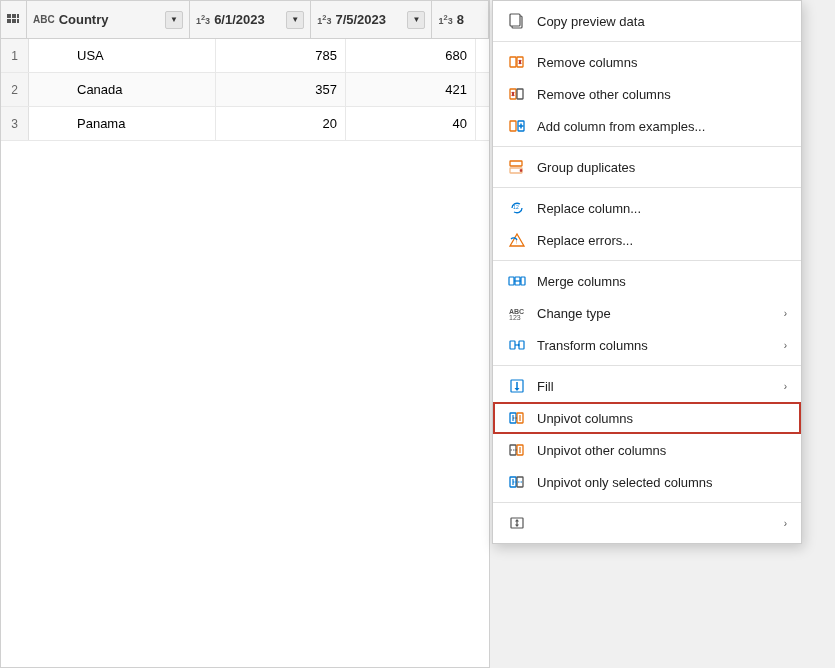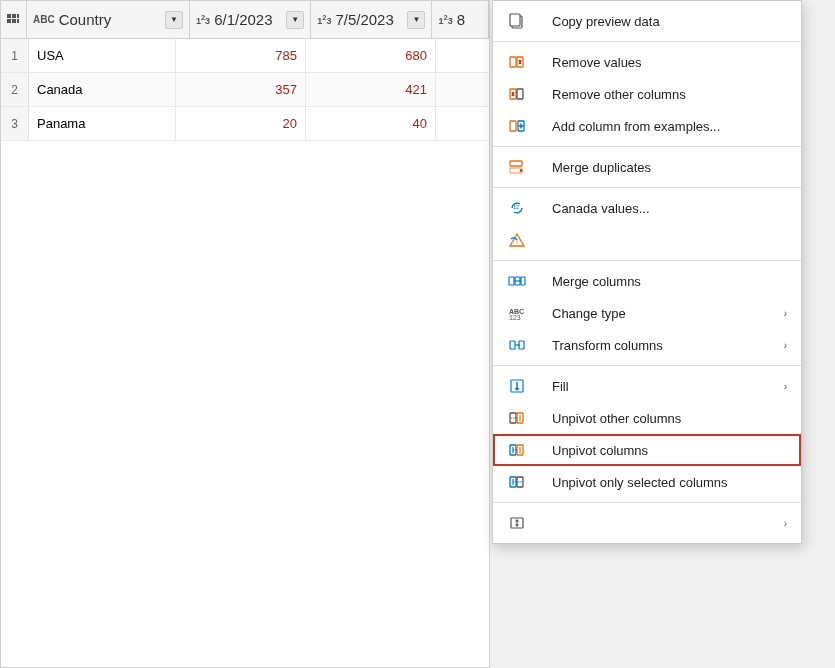--- a/index.html
+++ b/index.html
@@ -43,21 +43,21 @@
 
     .col-header.country-col { width: 175px; }
     .col-header.date-col { width: 130px; }
 
     .col-icon {
       font-size: 10px;
       color: #555;
       font-weight: bold;
     }
 
-    .col-label { flex: 1; font-weight: 400; font-size: 15px; }
+    .col-label { flex: 1; font-weight: 700; font-size: 13px; }
 
     .dropdown-arrow {
       width: 18px;
       height: 18px;
       background: #e8e8e8;
       border: 1px solid #ccc;
       display: flex;
       align-items: center;
       justify-content: center;
       font-size: 8px;
@@ -90,46 +90,46 @@
     }
 
     .cell {
       height: 100%;
       display: flex;
       align-items: center;
       border-right: 1px solid #e8e8e8;
       padding: 0 8px;
     }
 
-    .cell.country-cell { width: 147px; }
+    .cell.country-cell { width: 147px; margin-left: 40px; }
     .cell.num-cell {
       width: 130px;
       justify-content: flex-end;
-      color: #b91c1c;
+      color: #000000;
     }
 
     
     .context-menu {
       position: absolute;
       top: 0;
       left: 492px;
       width: 310px;
       background: #fff;
       border: 1px solid #ccc;
       box-shadow: 2px 4px 12px rgba(0,0,0,0.18);
       padding: 4px 0;
       z-index: 100;
     }
 
     .menu-item {
       display: flex;
       align-items: center;
       padding: 6px 14px;
       cursor: pointer;
-      gap: 25px;
+      gap: 10px;
       position: relative;
       min-height: 32px;
     }
 
     .menu-item.highlighted {
       background: #fff;
       outline: 2px solid #c0392b;
       outline-offset: -2px;
     }
 
@@ -251,21 +251,21 @@
 
   <div class="menu-item">
     <span class="menu-icon">
       <svg width="18" height="18" viewBox="0 0 18 18" fill="none">
         <rect x="2" y="4" width="6" height="10" rx="0.5" stroke="#e8720c" stroke-width="1.3" fill="none"></rect>
         <rect x="9" y="4" width="6" height="10" rx="0.5" stroke="#e8720c" stroke-width="1.3" fill="none"></rect>
         <line x1="11" y1="7" x2="13" y2="11" stroke="#c0392b" stroke-width="1.5"></line>
         <line x1="13" y1="7" x2="11" y2="11" stroke="#c0392b" stroke-width="1.5"></line>
       </svg>
     </span>
-    <span class="item-label">Remove values</span>
+    <span class="item-label">Remove columns</span>
   </div>
 
   <div class="menu-item">
     <span class="menu-icon">
       <svg width="18" height="18" viewBox="0 0 18 18" fill="none">
         <rect x="2" y="4" width="6" height="10" rx="0.5" stroke="#e8720c" stroke-width="1.3" fill="none"></rect>
         <rect x="9" y="4" width="6" height="10" rx="0.5" stroke="#555" stroke-width="1.3" fill="none"></rect>
         <line x1="4" y1="7" x2="6" y2="11" stroke="#c0392b" stroke-width="1.5"></line>
         <line x1="6" y1="7" x2="4" y2="11" stroke="#c0392b" stroke-width="1.5"></line>
       </svg>
@@ -289,46 +289,47 @@
 
   <div class="menu-item">
     <span class="menu-icon">
       <svg width="18" height="18" viewBox="0 0 18 18" fill="none">
         <rect x="2" y="3" width="12" height="5" rx="0.5" stroke="#e8720c" stroke-width="1.3" fill="none"></rect>
         <rect x="2" y="10" width="12" height="5" rx="0.5" stroke="#e8720c" stroke-width="1.3" fill="none" opacity="0.5"></rect>
         <line x1="12" y1="11.5" x2="14" y2="13.5" stroke="#c0392b" stroke-width="1.4"></line>
         <line x1="14" y1="11.5" x2="12" y2="13.5" stroke="#c0392b" stroke-width="1.4"></line>
       </svg>
     </span>
-    <span class="item-label">Merge duplicates</span>
+    <span class="item-label">Group duplicates</span>
   </div>
 
 
   <div class="menu-divider"></div>
 
   <div class="menu-item">
     <span class="menu-icon">
       <svg width="18" height="18" viewBox="0 0 18 18" fill="none">
         <path d="M4 9 C4 5.5 8 3 12 5" stroke="#0078d4" stroke-width="1.3" fill="none"></path>
         <path d="M14 9 C14 12.5 10 15 6 13" stroke="#0078d4" stroke-width="1.3" fill="none"></path>
         <text x="5" y="10" font-size="5" fill="#0078d4">1</text>
         <text x="8" y="10" font-size="5" fill="#0078d4">2</text>
       </svg>
     </span>
-    <span class="item-label">Canada values...</span>
+    <span class="item-label">Replace column...</span>
   </div>
 
   <div class="menu-item">
     <span class="menu-icon">
       <svg width="18" height="18" viewBox="0 0 18 18" fill="none">
         <path d="M9 3 L16 15 L2 15 Z" stroke="#e8720c" stroke-width="1.3" fill="none"></path>
         <text x="8" y="13" font-size="5" fill="#e8720c">!</text>
         <path d="M3 8 C5 6 8 7 9 9" stroke="#0078d4" stroke-width="1.3" fill="none"></path>
       </svg>
     </span>
+    <span class="item-label">Replace errors...</span>
   </div>
 
   <div class="menu-divider"></div>
 
   <div class="menu-item">
     <span class="menu-icon">
       <svg width="18" height="18" viewBox="0 0 18 18" fill="none">
         <rect x="1" y="5" width="5" height="8" rx="0.5" stroke="#0078d4" stroke-width="1.2" fill="none"></rect>
         <rect x="7" y="5" width="5" height="8" rx="0.5" stroke="#0078d4" stroke-width="1.2" fill="none"></rect>
         <rect x="13" y="5" width="4" height="8" rx="0.5" stroke="#0078d4" stroke-width="1.2" fill="none"></rect>
@@ -368,50 +369,50 @@
   <div class="menu-item">
     <span class="menu-icon">
       <svg width="18" height="18" viewBox="0 0 18 18" fill="none">
         <rect x="3" y="3" width="12" height="12" rx="0.5" stroke="#0078d4" stroke-width="1.2" fill="none"></rect>
         <line x1="9" y1="5" x2="9" y2="13" stroke="#0078d4" stroke-width="1.5"></line>
         <polygon points="6.5,11 9,14 11.5,11" fill="#0078d4"></polygon>
       </svg>
     </span>
     <span class="item-label">Fill</span>
     <span class="arrow">›</span>
-  </div>
-
-  <div class="menu-item">
-    <span class="menu-icon">
-      <svg width="18" height="18" viewBox="0 0 18 18" fill="none">
-        <rect x="2" y="4" width="6" height="10" rx="0.5" stroke="#555" stroke-width="1.3" fill="none"></rect>
-        <rect x="9" y="4" width="6" height="10" rx="0.5" stroke="#e8720c" stroke-width="1.3" fill="none"></rect>
-        <line x1="12" y1="6" x2="12" y2="12" stroke="#e8720c" stroke-width="1.2"></line>
-        <line x1="9" y1="9" x2="2" y2="9" stroke="#555" stroke-width="1" stroke-dasharray="1.5,1"></line>
-      </svg>
-    </span>
-    <span class="item-label">Unpivot other columns</span>
   </div>
 
   <div class="menu-item highlighted">
     <span class="menu-icon">
       <svg width="18" height="18" viewBox="0 0 18 18" fill="none">
         <rect x="2" y="4" width="6" height="10" rx="0.5" stroke="#0078d4" stroke-width="1.3" fill="none"></rect>
         <rect x="9" y="4" width="6" height="10" rx="0.5" stroke="#e8720c" stroke-width="1.3" fill="none"></rect>
         <line x1="5" y1="6" x2="5" y2="12" stroke="#0078d4" stroke-width="1.2"></line>
         <line x1="12" y1="6" x2="12" y2="12" stroke="#e8720c" stroke-width="1.2"></line>
         <line x1="5" y1="9" x2="9" y2="9" stroke="#555" stroke-width="1" stroke-dasharray="1.5,1"></line>
       </svg>
     </span>
     <span class="item-label">Unpivot columns</span>
   </div>
 
   <div class="menu-item">
     <span class="menu-icon">
       <svg width="18" height="18" viewBox="0 0 18 18" fill="none">
+        <rect x="2" y="4" width="6" height="10" rx="0.5" stroke="#555" stroke-width="1.3" fill="none"></rect>
+        <rect x="9" y="4" width="6" height="10" rx="0.5" stroke="#e8720c" stroke-width="1.3" fill="none"></rect>
+        <line x1="12" y1="6" x2="12" y2="12" stroke="#e8720c" stroke-width="1.2"></line>
+        <line x1="9" y1="9" x2="2" y2="9" stroke="#555" stroke-width="1" stroke-dasharray="1.5,1"></line>
+      </svg>
+    </span>
+    <span class="item-label">Unpivot other columns</span>
+  </div>
+
+  <div class="menu-item">
+    <span class="menu-icon">
+      <svg width="18" height="18" viewBox="0 0 18 18" fill="none">
         <rect x="2" y="4" width="6" height="10" rx="0.5" stroke="#0078d4" stroke-width="1.3" fill="none"></rect>
         <rect x="9" y="4" width="6" height="10" rx="0.5" stroke="#555" stroke-width="1.3" fill="none"></rect>
         <line x1="5" y1="6" x2="5" y2="12" stroke="#0078d4" stroke-width="1.2"></line>
         <line x1="5" y1="9" x2="15" y2="9" stroke="#0078d4" stroke-width="1" stroke-dasharray="1.5,1"></line>
       </svg>
     </span>
     <span class="item-label">Unpivot only selected columns</span>
   </div>
 
   <div class="menu-divider"></div>

